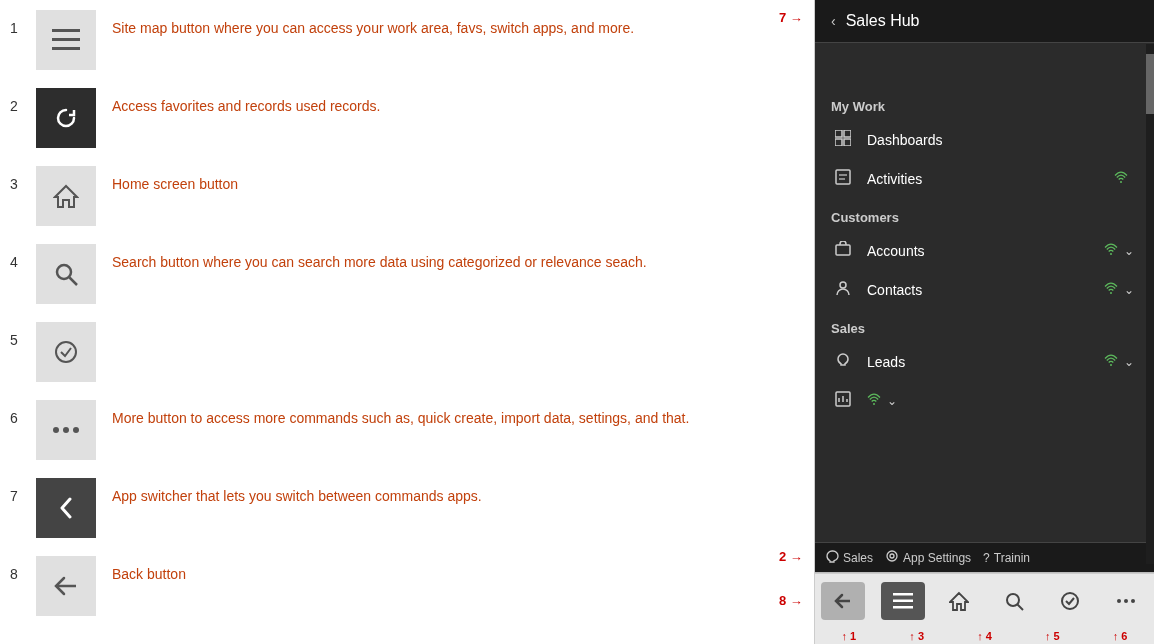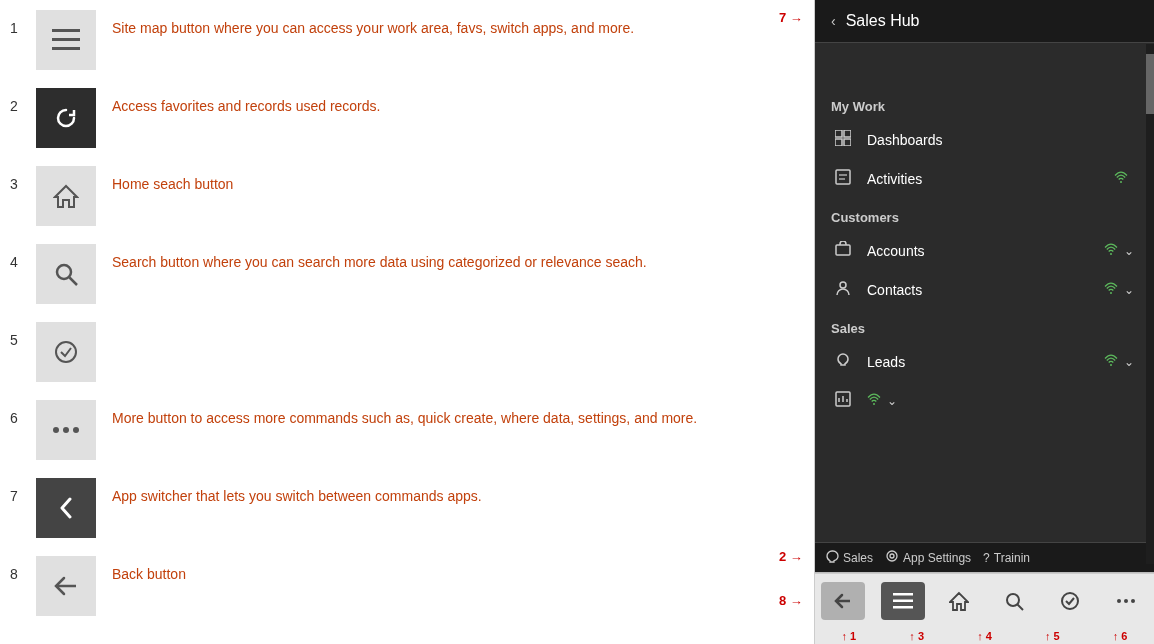--- a/index.html
+++ b/index.html
@@ -266,21 +266,21 @@
       </div>
       <div class="item-text">Access favorites and records used records.</div>
     </div>
     <div class="item-row">
       <div class="item-number">3</div>
       <div class="item-icon">
         <svg width="26" height="26" viewBox="0 0 26 26">
           <polygon points="13,3 2,14 5,14 5,24 10,24 10,17 16,17 16,24 21,24 21,14 24,14" fill="none" stroke="#555" stroke-width="2"></polygon>
         </svg>
       </div>
-      <div class="item-text">Home seach button</div>
+      <div class="item-text">Home screen button</div>
     </div>
     <div class="item-row">
       <div class="item-number">4</div>
       <div class="item-icon">
         <svg width="26" height="26" viewBox="0 0 26 26">
           <circle cx="11" cy="11" r="7" fill="none" stroke="#555" stroke-width="2.5"></circle>
           <line x1="16.5" y1="16.5" x2="24" y2="24" stroke="#555" stroke-width="2.5"></line>
         </svg>
       </div>
       <div class="item-text">Search button where you can search more data using categorized or relevance seach.</div>
@@ -296,21 +296,21 @@
     </div>
     <div class="item-row">
       <div class="item-number">6</div>
       <div class="item-icon">
         <svg width="30" height="10" viewBox="0 0 30 10">
           <circle cx="5" cy="5" r="3" fill="#555"></circle>
           <circle cx="15" cy="5" r="3" fill="#555"></circle>
           <circle cx="25" cy="5" r="3" fill="#555"></circle>
         </svg>
       </div>
-      <div class="item-text">More button to access more commands such as, quick create, where data, settings, and more.</div>
+      <div class="item-text">More button to access more commands such as, quick create, import data, settings, and that.</div>
     </div>
     <div class="item-row">
       <div class="item-number">7</div>
       <div class="item-icon dark" style="background: rgb(68, 68, 68);">
         <svg width="20" height="26" viewBox="0 0 20 26">
           <polyline points="14,4 6,13 14,22" fill="none" stroke="#fff" stroke-width="3" stroke-linecap="round" stroke-linejoin="round"></polyline>
         </svg>
       </div>
       <div class="item-text">App switcher that lets you switch between commands apps.</div>
     </div>

